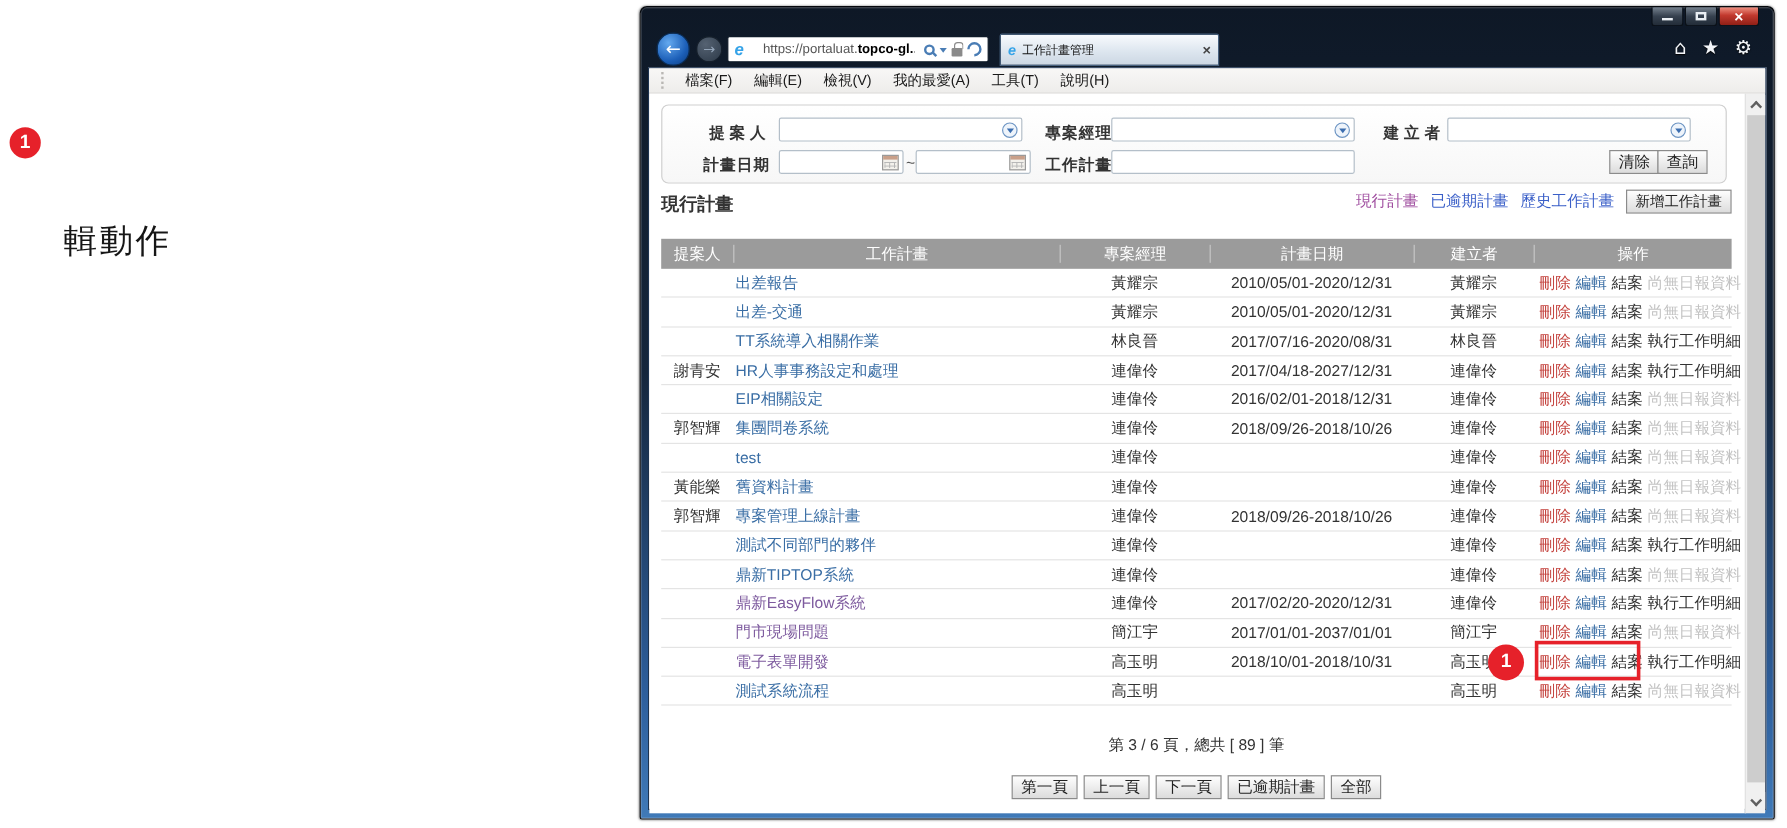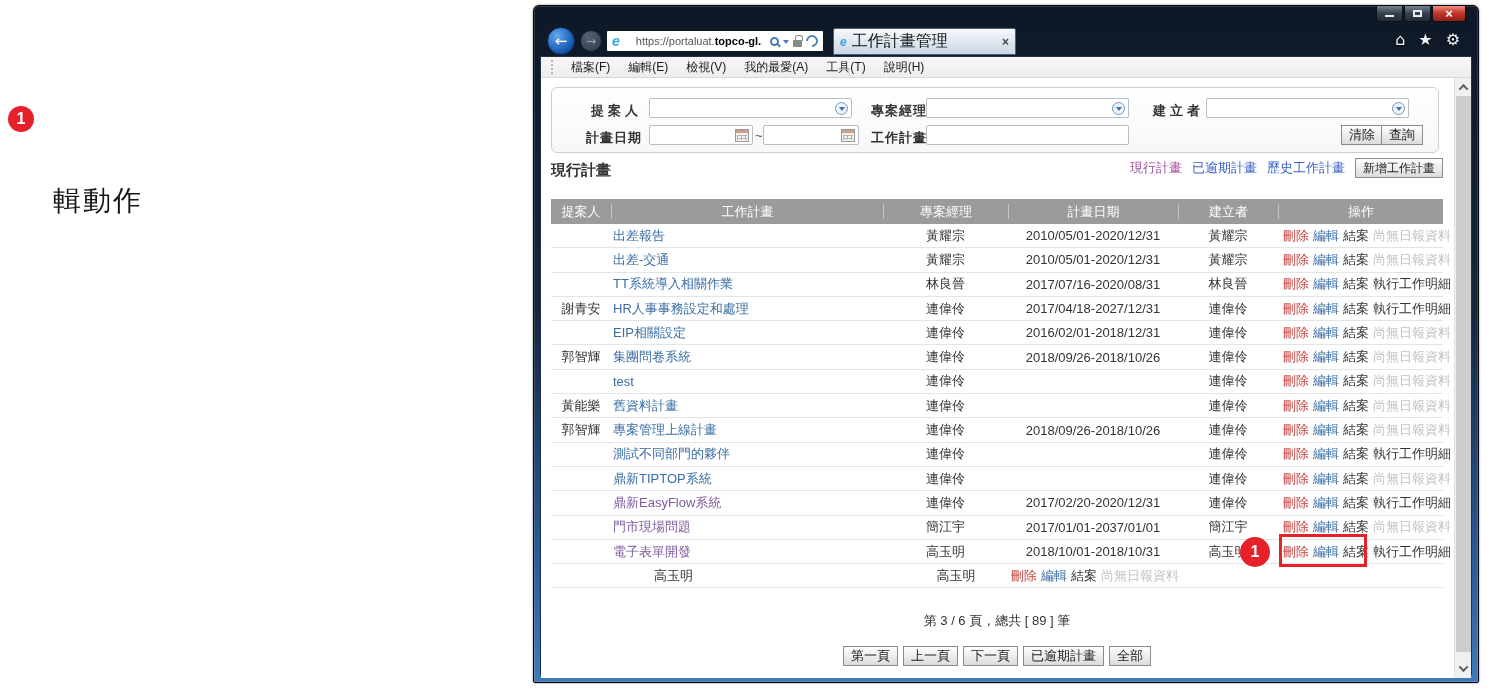--- a/index.html
+++ b/index.html
@@ -42,21 +42,21 @@
   .ic-search { width:9px; height:9px; border:2px solid #4a7db5; border-radius:50%; position:relative; flex:none; }
   .ic-search::after { content:""; position:absolute; width:5px; height:2px; background:#4a7db5; transform:rotate(45deg); right:-4px; bottom:-2px; }
   .ic-caret { width:0; height:0; border:3px solid transparent; border-top:4px solid #4a7db5; margin-top:4px; flex:none; }
   .ic-lock { width:9px; height:7px; background:#8a8a8a; border-radius:1px; position:relative; margin-top:4px; flex:none; }
   .ic-lock::before { content:""; position:absolute; top:-5px; left:1.5px; width:6px; height:5px; border:1.5px solid #8a8a8a; border-bottom:none; border-radius:3px 3px 0 0; }
   .ic-refresh { width:12px; height:12px; border:2px solid #4a7db5; border-radius:50%; border-left-color:transparent; transform:rotate(-45deg); flex:none; }
 
   .tab { position:absolute; left:299px; top:2px; width:183px; height:27px;
     background:linear-gradient(#f8fafd,#dde6ef 55%,#ccd7e3); border:1px solid #47617f; border-radius:2px 2px 0 0;
     display:flex; align-items:center; gap:5px; padding:0 6px; }
-  .tab-title { flex:1; font-size:16px; color:#121212; white-space:nowrap; overflow:hidden; }
+  .tab-title { flex:1; font-size:10px; color:#121212; white-space:nowrap; overflow:hidden; }
   .tab-close { color:#444; font-size:12px; font-weight:bold; }
   .frame-icons { position:absolute; right:18px; top:4px; display:flex; gap:13px; color:#f2f5f9;
     font-size:16px; font-family:"DejaVu Sans",sans-serif; text-shadow:0 1px 1px #000; }
 
   .client { position:absolute; left:6px; top:50px; right:6px; bottom:7px; background:#fff; border:1px solid #1d3350; }
   .menubar { height:21px; background:linear-gradient(#f8f7f6,#eeedeb); border-bottom:1px solid #d9d7d4;
     display:flex; align-items:center; padding-left:10px; }
   .menubar .grip { width:3px; height:14px; border-left:2px dotted #b9b7b4; margin-right:8px; }
   .menu-item { font-size:12px; color:#1a1a1a; padding:0 9px; }
 
@@ -419,20 +419,21 @@
     <div class="td c-ops">
       <span class="a-del">刪除</span>
       <span class="a-edit">編輯</span>
       <span class="a-close">結案</span>
       <span class="a-last detail">執行工作明細</span>
     </div>
   </div>
 
   <div class="trow">
     <div class="td c-proposer"></div>
+    <div class="td c-plan"><a>測試系統流程</a></div>
     <div class="td c-manager">高玉明</div>
     <div class="td c-date"></div>
     <div class="td c-creator">高玉明</div>
     <div class="td c-ops">
       <span class="a-del">刪除</span>
       <span class="a-edit">編輯</span>
       <span class="a-close">結案</span>
       <span class="a-last no-report">尚無日報資料</span>
     </div>
   </div>

